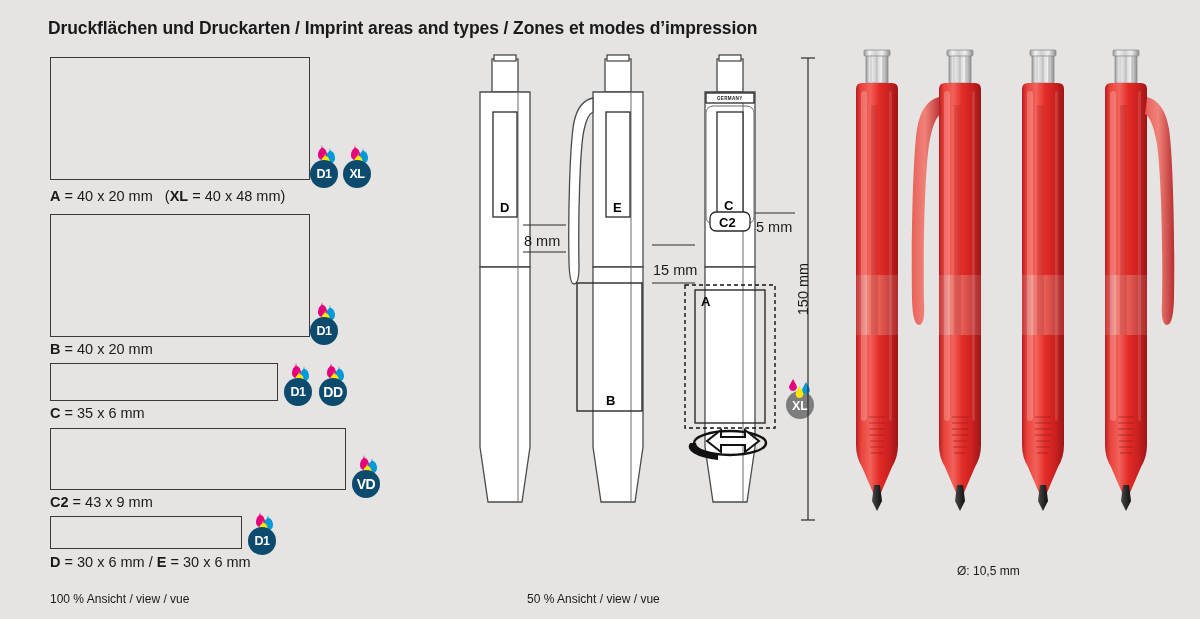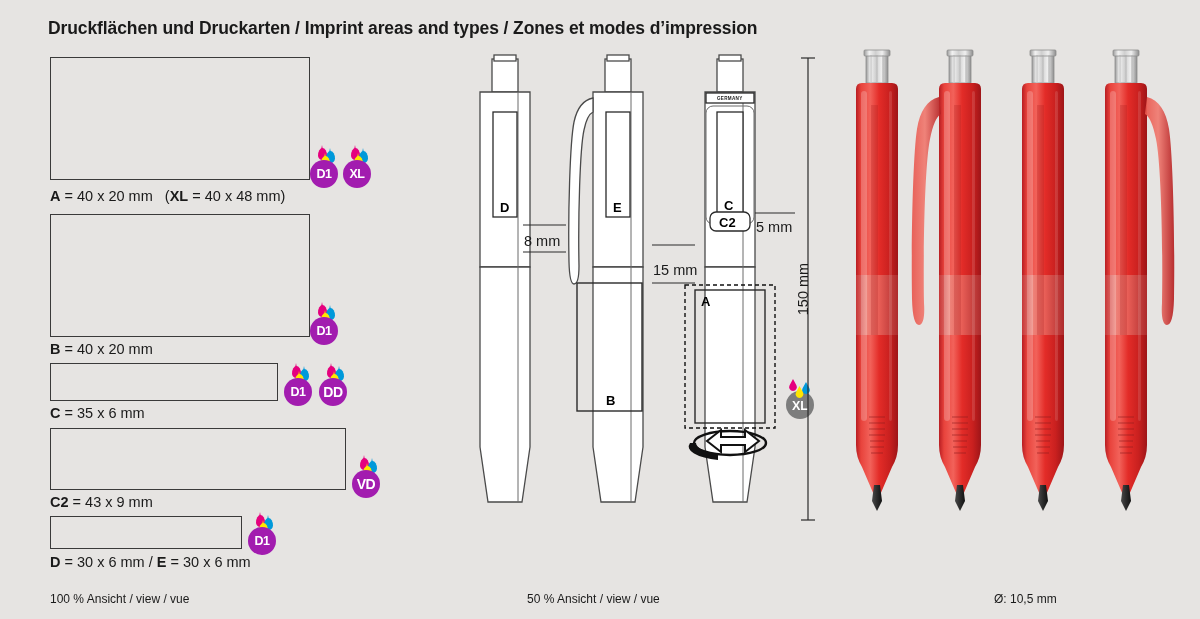--- a/index.html
+++ b/index.html
@@ -28,21 +28,21 @@
   .row-label {
     font-size: 14.5px; color: #1a1a1a; white-space: nowrap;
   }
   .row-label b { font-weight: bold; }
 
   
   .badge { position: absolute; width: 34px; height: 40px; }
   .badge .circ {
     position: absolute; left: 2px; top: 12px;
     width: 28px; height: 28px; border-radius: 50%;
-    background: #a21caf;
+    background: #0c4a6e;
     display: flex; align-items: center; justify-content: center;
     color: #ffffff; font-weight: bold; font-size: 12.5px;
     letter-spacing: -0.4px;
   }
   .badge .circ.small { font-size: 14px; }
   .drop {
     position: absolute; width: 9px; height: 12px;
     border-radius: 50% 50% 50% 50% / 62% 62% 38% 38%;
   }
   .drop::before {
@@ -334,15 +334,15 @@
     <g transform="translate(251,0)">
       <use href="#penBody"></use>
       <path d="M46 52 c12 3 19 14 22 32 c4 26 6 112 5 170
                c-0.5 18 -3 26 -7 26 c-4 0 -6 -8 -5 -22 c1 -58 -1 -140 -6 -164
                c-3 -14 -6 -22 -11 -25 z" fill="url(#clipGrad)" opacity="0.92"></path>
     </g>
   </svg>
 
   <div class="abs footer" style="left:50px; top:592px;">100 % Ansicht / view / vue</div>
   <div class="abs footer" style="left:527px; top:592px;">50 % Ansicht / view / vue</div>
-  <div class="abs footer" style="left:957px; top:592px;margin-left:37px;">Ø: 10,5 mm</div>
+  <div class="abs footer" style="left:957px; top:564px;">Ø: 10,5 mm</div>
 
 </div>
 
 </body></html>

